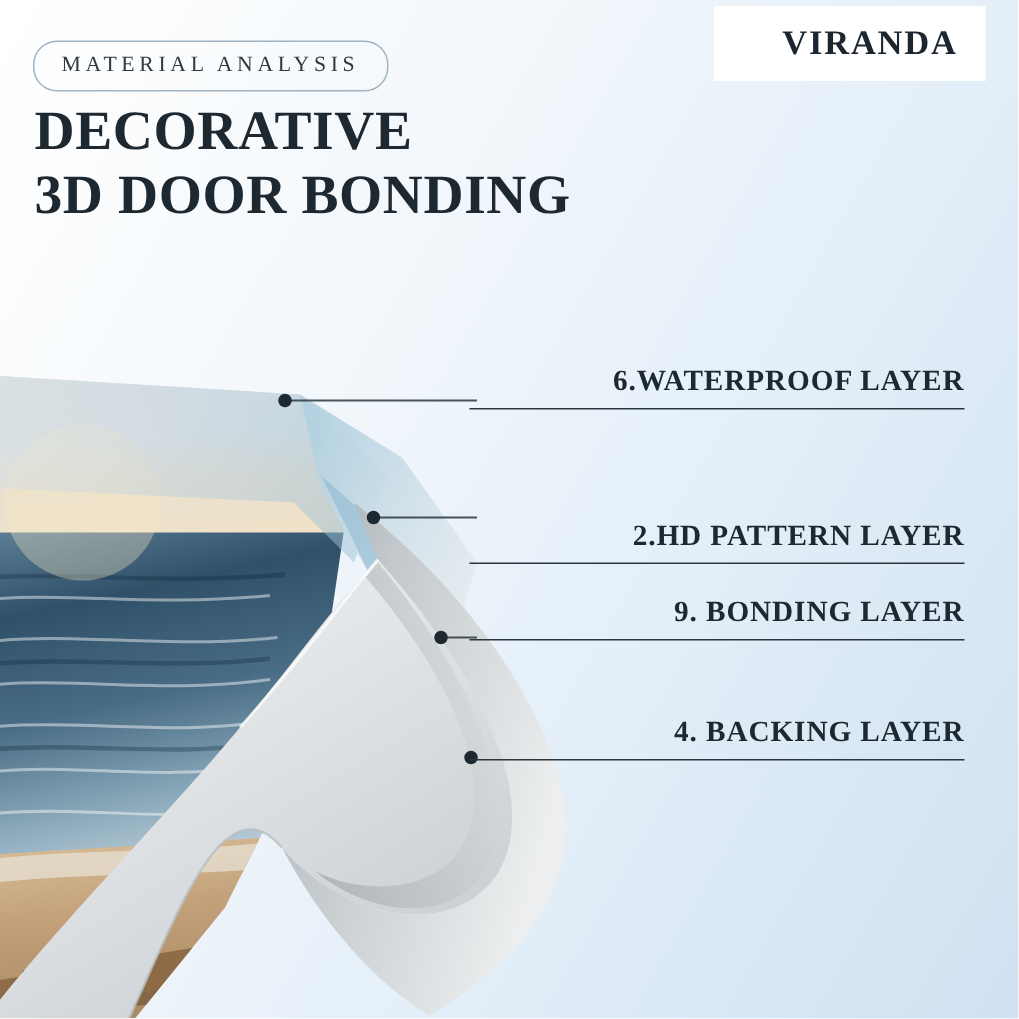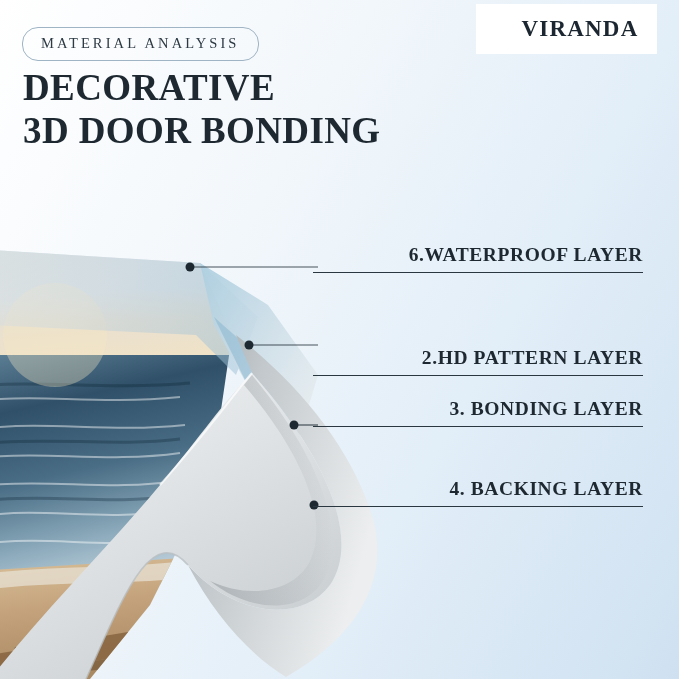--- a/index.html
+++ b/index.html
@@ -224,16 +224,16 @@
     <g fill="#1d2830">
       <circle cx="190" cy="267" r="4.5"></circle>
       <circle cx="249" cy="345" r="4.5"></circle>
       <circle cx="294" cy="425" r="4.5"></circle>
       <circle cx="314" cy="505" r="4.5"></circle>
     </g>
   </svg>
 
   <div class="callout c1">6.WATERPROOF LAYER</div>
   <div class="callout c2">2.HD PATTERN LAYER</div>
-  <div class="callout c3">3. BONDING LAYER</div>
+  <div class="callout c3">9. BONDING LAYER</div>
   <div class="callout c4">4. BACKING LAYER</div>
 
 </div>
 
 </body></html>

